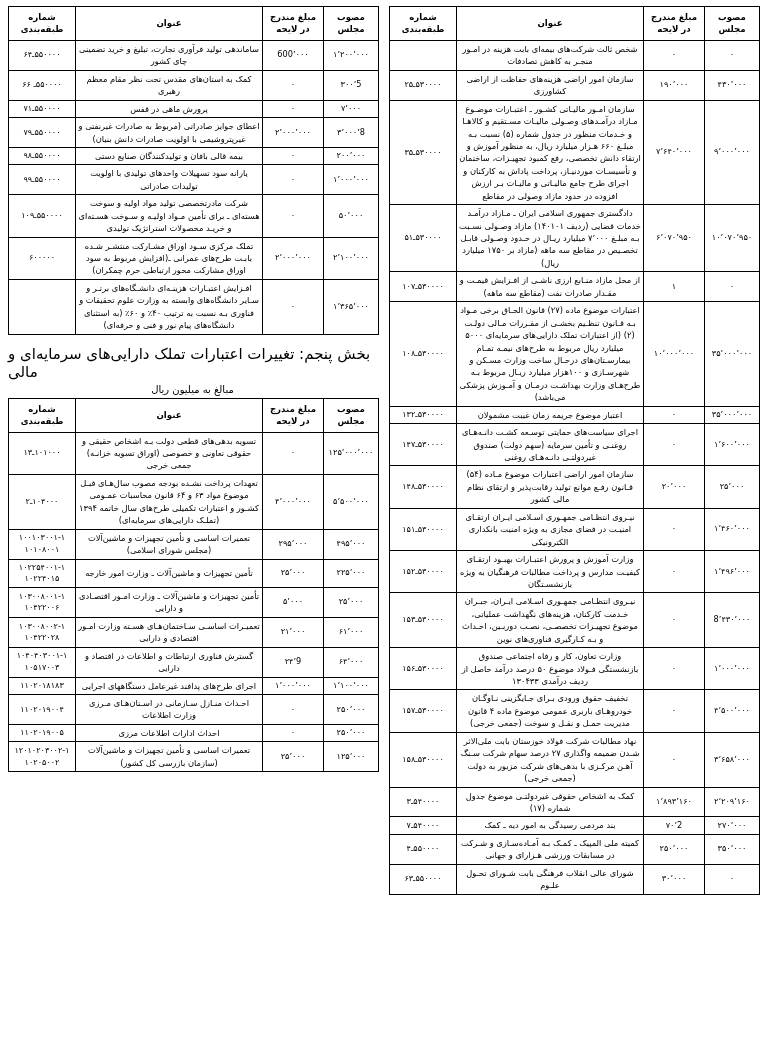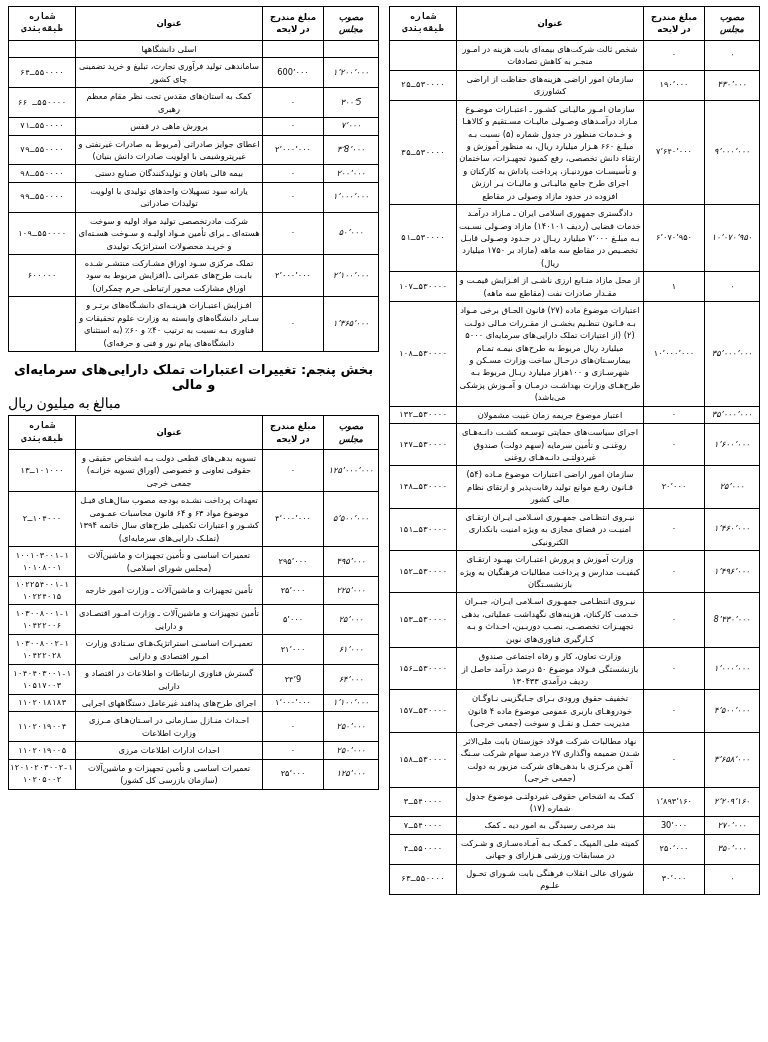--- a/index.html
+++ b/index.html
@@ -46,81 +46,74 @@
     font-weight: bold;
     font-size: 8.6px;
     padding: 4px 2px;
   }
   td.title {
     text-align: right;
     padding-right: 4px;
     padding-left: 3px;
     line-height: 1.5;
   }
-  td.code, th.code { width: 62px; font-size: 8.1px; font-family: Liberation Mono, monospace; }
+  td.code, th.code { width: 62px; font-size: 8.1px; }
   td.amt, th.amt  { width: 56px; font-size: 8.2px; }
-  td.app, th.app  { width: 50px; font-size: 8.2px; font-style: italic; }
+  td.app, th.app  { width: 50px; font-size: 8.2px; }
   th.title { width: auto; }
 
   .section-head {
+    text-align: left;
+    font-weight: normal;
+    font-size: 15px;
+    margin: 10px 0 2px 0;
+  }
+  .unit-note {
     text-align: center;
-    font-weight: bold;
-    font-size: 13px;
-    margin: 10px 0 2px 0;
-  }
-  .unit-note {
-    text-align: left;
-    font-size: 14px;
+    font-size: 10px;
     margin: 1px 2px 3px 0;
-    font-family: Liberation Serif, serif;
   }
   .tall { line-height: 1.5; }
 </style>
 </head>
 <body>
 
 <div class="page">
 
   <div class="col">
     <table class="bt">
       <thead>
         <tr>
           <th class="app">مصوب مجلس</th>
           <th class="amt">مبلغ مندرج در لایحه</th>
           <th class="title">عنوان</th>
           <th class="code">شماره طبقه‌بندی</th>
         </tr>
       </thead>
       <tbody>
         <tr>
-          <td class="app"></td>
-          <td class="amt"></td>
-          <td class="title">اسلی دانشگاهها</td>
-          <td class="code"></td>
-        </tr>
-        <tr>
           <td class="app">۱٬۲۰۰٬۰۰۰</td>
           <td class="amt">600٬۰۰۰</td>
           <td class="title">ساماندهی تولید فرآوری تجارت، تبلیغ و خرید تضمینی چای کشور</td>
           <td class="code">۵۵۰۰۰۰ـ۶۴</td>
         </tr>
         <tr>
           <td class="app">۳۰۰٬5</td>
           <td class="amt">۰</td>
           <td class="title">کمک به استان‌های مقدس تحت نظر مقام معظم رهبری</td>
           <td class="code">۵۵۰۰۰۰ـ ۶۶</td>
         </tr>
         <tr>
           <td class="app">۷٬۰۰۰</td>
           <td class="amt">۰</td>
           <td class="title">پرورش ماهی در قفس</td>
           <td class="code">۵۵۰۰۰۰ـ۷۱</td>
         </tr>
         <tr>
-          <td class="app">۳٬8٬۰۰۰</td>
+          <td class="app">۳٬۰۰۰٬8</td>
           <td class="amt">۲٬۰۰۰٬۰۰۰</td>
           <td class="title">اعطای جوایز صادراتی (مربوط به صادرات غیرنفتی و غیرپتروشیمی با اولویت صادرات دانش بنیان)</td>
           <td class="code">۵۵۰۰۰۰ـ۷۹</td>
         </tr>
         <tr>
           <td class="app">۲۰۰٬۰۰۰</td>
           <td class="amt">۰</td>
           <td class="title">بیمه قالی بافان و تولیدکنندگان صنایع دستی</td>
           <td class="code">۵۵۰۰۰۰ـ۹۸</td>
         </tr>
@@ -193,21 +186,21 @@
         <tr>
           <td class="app">۲۵٬۰۰۰</td>
           <td class="amt">۵٬۰۰۰</td>
           <td class="title">تأمین تجهیزات و ماشین‌آلات ـ وزارت امـور اقتصـادی و دارایی</td>
           <td class="code">۱۰۳۰۰۸۰۰۱-۱
 ۱۰۴۲۲۰۰۶</td>
         </tr>
         <tr>
           <td class="app">۶۱٬۰۰۰</td>
           <td class="amt">۲۱٬۰۰۰</td>
-          <td class="title">تعمیـرات اساسـی استراتژیک‌هـای سـتادی وزارت امـور اقتصادی و دارایی</td>
+          <td class="title">تعمیـرات اساسـی سـاختمان‌هـای هسـته وزارت امـور اقتصادی و دارایی</td>
           <td class="code">۱۰۳۰۰۸۰۰۲-۱
 ۱۰۴۲۲۰۲۸</td>
         </tr>
         <tr>
           <td class="app">۶۴٬۰۰۰</td>
           <td class="amt">۲۴٬9</td>
           <td class="title">گسترش فناوری ارتباطات و اطلاعات در اقتصاد و دارایی</td>
           <td class="code">۱۰۴۰۴۰۳۰۰۱-۱
 ۱۰۵۱۷۰۰۳</td>
         </tr>
@@ -313,21 +306,21 @@
         </tr>
         <tr>
           <td class="app">۱٬۴۹۶٬۰۰۰</td>
           <td class="amt">۰</td>
           <td class="title">وزارت آموزش و پرورش اعتبـارات بهبـود ارتقـای کیفیـت مدارس و پرداخت مطالبات فرهنگیان به ویژه بازنشسـتگان</td>
           <td class="code">۵۳۰۰۰۰ـ۱۵۲</td>
         </tr>
         <tr>
           <td class="app">8٬۴۳۰٬۰۰۰</td>
           <td class="amt">۰</td>
-          <td class="title">نیـروی انتظـامی جمهـوری اسـلامی ایـران، جبـران خـدمت کارکنان، هزینه‌های نگهداشت عملیاتی، بدهی تجهیـزات تخصصـی، نصـب دوربـین، احـداث و بـه کـارگیری فناوری‌های نوین</td>
+          <td class="title">نیـروی انتظـامی جمهـوری اسـلامی ایـران، جبـران خـدمت کارکنان، هزینه‌های نگهداشت عملیاتی، موضوع تجهیـزات تخصصـی، نصـب دوربـین، احـداث و بـه کـارگیری فناوری‌های نوین</td>
           <td class="code">۵۳۰۰۰۰ـ۱۵۳</td>
         </tr>
         <tr>
           <td class="app">۱٬۰۰۰٬۰۰۰</td>
           <td class="amt">۰</td>
           <td class="title">وزارت تعاون، کار و رفاه اجتماعی صندوق بازنشستگی فـولاد موضوع ۵۰ درصد درآمد حاصل از ردیف درآمدی ۱۳۰۴۳۳</td>
           <td class="code">۵۳۰۰۰۰ـ۱۵۶</td>
         </tr>
         <tr>
           <td class="app">۴٬۵۰۰٬۰۰۰</td>
@@ -342,21 +335,21 @@
           <td class="code">۵۳۰۰۰۰ـ۱۵۸</td>
         </tr>
         <tr>
           <td class="app">۲٬۲۰۹٬۱۶۰</td>
           <td class="amt">۱٬۸۹۳٬۱۶۰</td>
           <td class="title">کمک به اشخاص حقوقی غیردولتـی موضوع جدول شماره (۱۷)</td>
           <td class="code">۵۴۰۰۰۰ـ۳</td>
         </tr>
         <tr>
           <td class="app">۲۷۰٬۰۰۰</td>
-          <td class="amt">30٬۰۰۰</td>
+          <td class="amt">۷۰٬2</td>
           <td class="title">بند مردمی رسیدگی به امور دیه ـ کمک</td>
           <td class="code">۵۴۰۰۰۰ـ۷</td>
         </tr>
         <tr>
           <td class="app">۳۵۰٬۰۰۰</td>
           <td class="amt">۲۵۰٬۰۰۰</td>
           <td class="title">کمیته ملی المپیک ـ کمـک بـه آمـاده‌سـازی و شـرکت در مسابقات ورزشی هـزار‌ای و جهانی</td>
           <td class="code">۵۵۰۰۰۰ـ۴</td>
         </tr>
         <tr>

